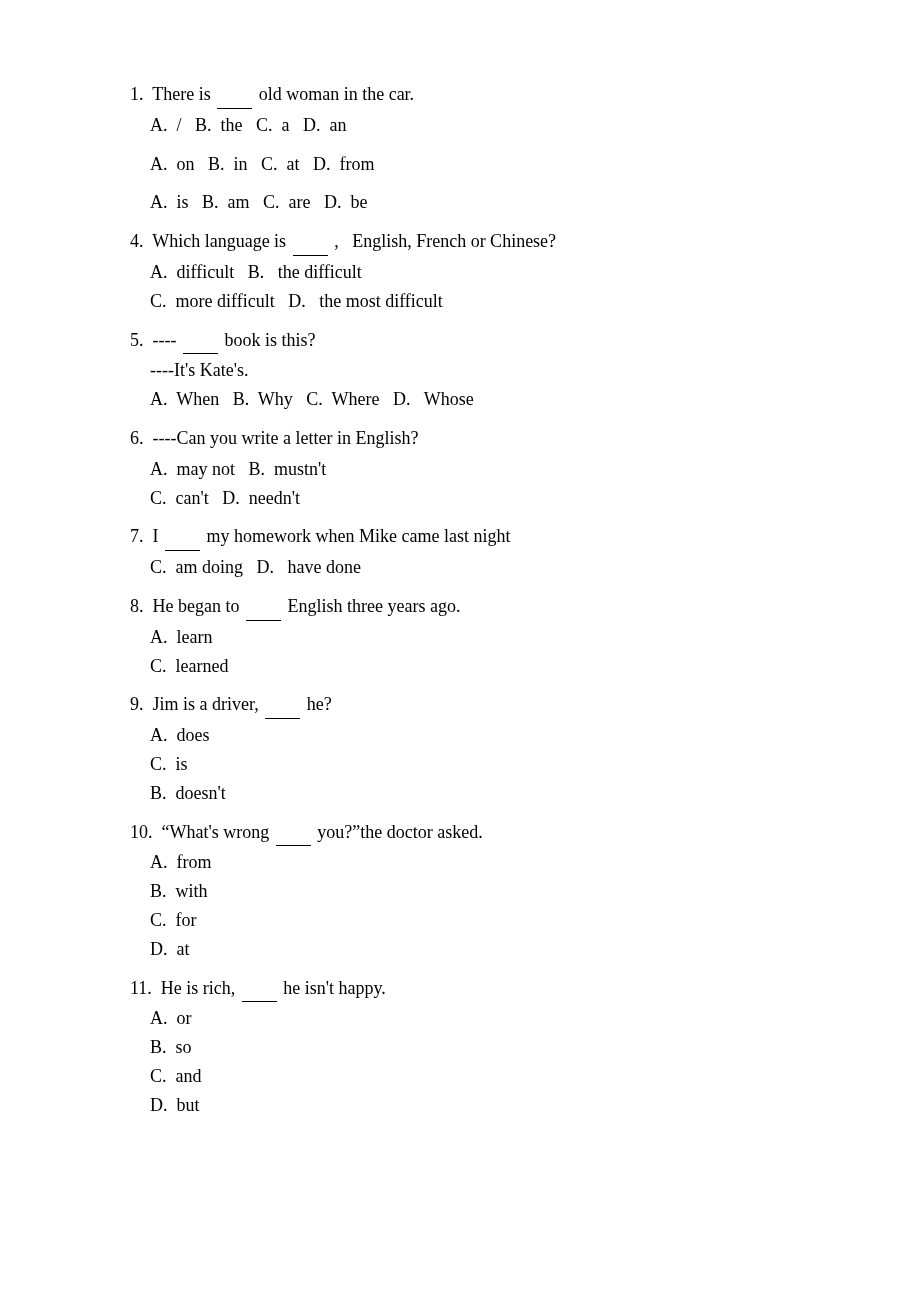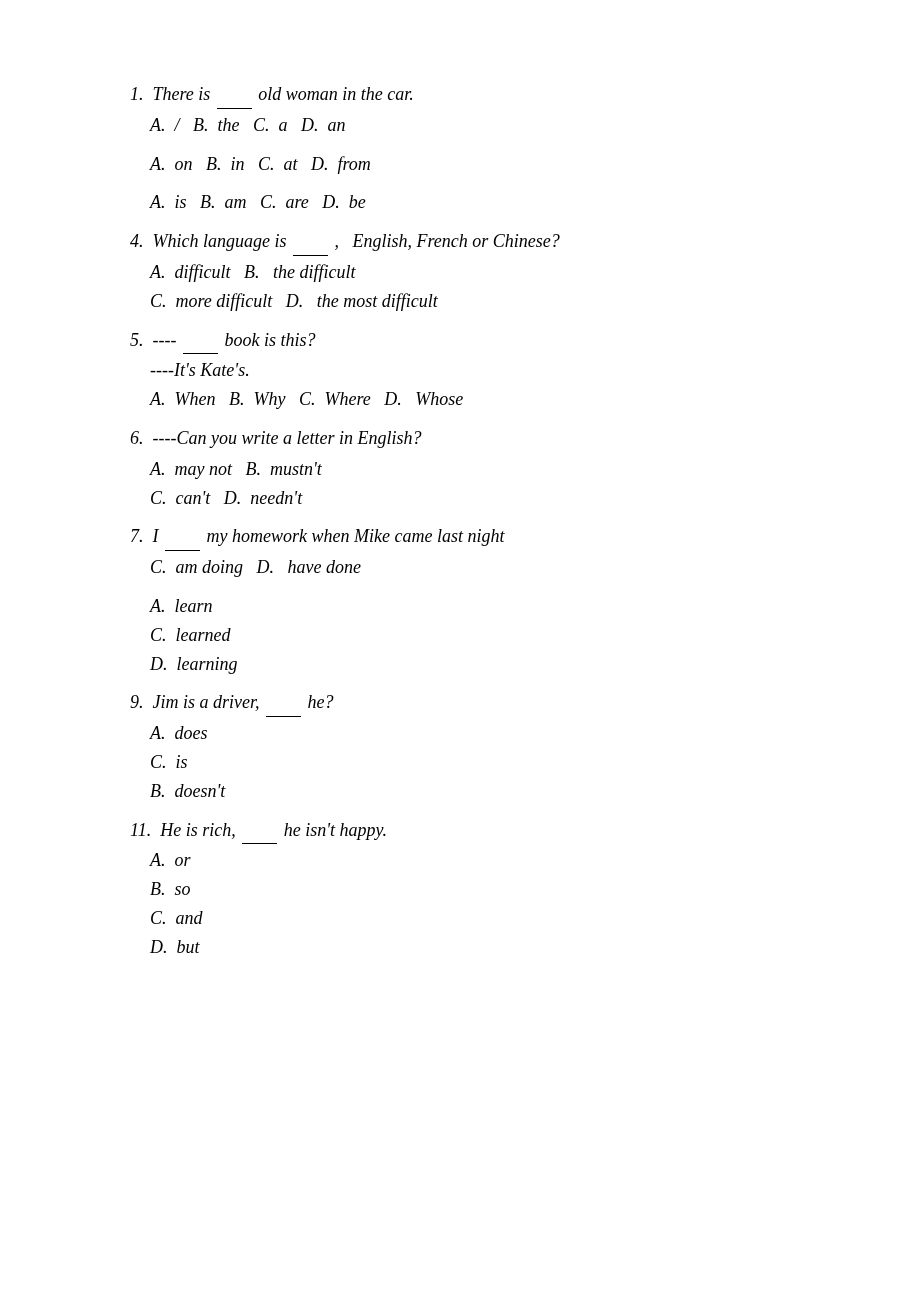--- a/index.html
+++ b/index.html
@@ -15,21 +15,20 @@
       width: 920px;
       min-height: 1302px;
       padding: 80px 100px 80px 130px;
     }
     .question-list {
       list-style: none;
     }
     .question-item {
       margin-bottom: 10px;
       line-height: 1.6;
-      font-style: italic;
     }
     .question-text {
       display: block;
       margin-bottom: 2px;
     }
     .indent {
       padding-left: 20px;
     }
     .blank {
       display: inline-block;
@@ -80,36 +79,45 @@
   </li>
 
   <li class="question-item">
     <span class="question-text">7.&nbsp; I <span class="blank"></span> my homework when Mike came last night</span>
     <div class="indent">
       <div>C.&nbsp; am doing&nbsp;&nbsp; D.&nbsp;&nbsp; have done</div>
     </div>
   </li>
 
   <li class="question-item">
+    <span class="question-text">8.&nbsp; He began to <span class="blank"></span> English three years ago.</span>
     <div class="indent">
       <div>A.&nbsp; learn</div>
       <div>C.&nbsp; learned</div>
-      <div>D.&nbsp; learning</div>
     </div>
   </li>
 
   <li class="question-item">
     <span class="question-text">9.&nbsp; Jim is a driver, <span class="blank"></span> he?</span>
     <div class="indent">
       <div>A.&nbsp; does</div>
       <div>C.&nbsp; is</div>
       <div>B.&nbsp; doesn't</div>
     </div>
   </li>
 
+  <li class="question-item">
+    <span class="question-text">10.&nbsp; “What's wrong <span class="blank"></span> you?”the doctor asked.</span>
+    <div class="indent">
+      <div>A.&nbsp; from</div>
+      <div>B.&nbsp; with</div>
+      <div>C.&nbsp; for</div>
+      <div>D.&nbsp; at</div>
+    </div>
+  </li>
 
   <li class="question-item">
     <span class="question-text">11.&nbsp; He is rich, <span class="blank"></span> he isn't happy.</span>
     <div class="indent">
       <div>A.&nbsp; or</div>
       <div>B.&nbsp; so</div>
       <div>C.&nbsp; and</div>
       <div>D.&nbsp; but</div>
     </div>
   </li>

